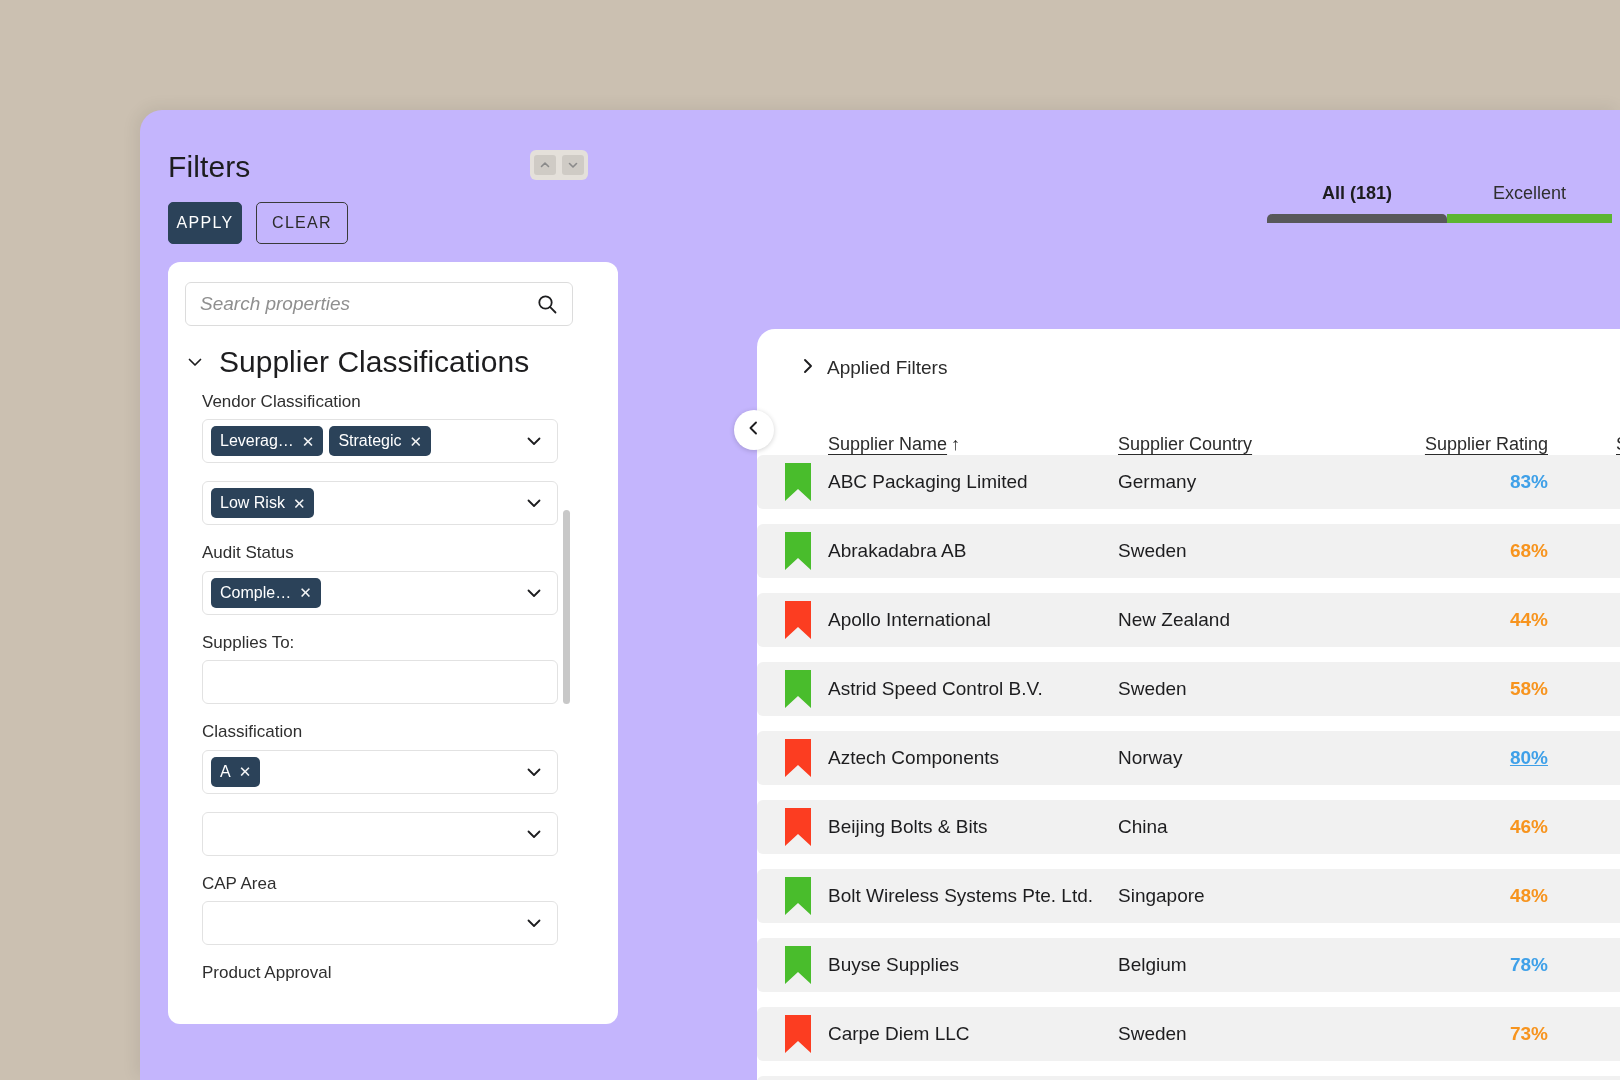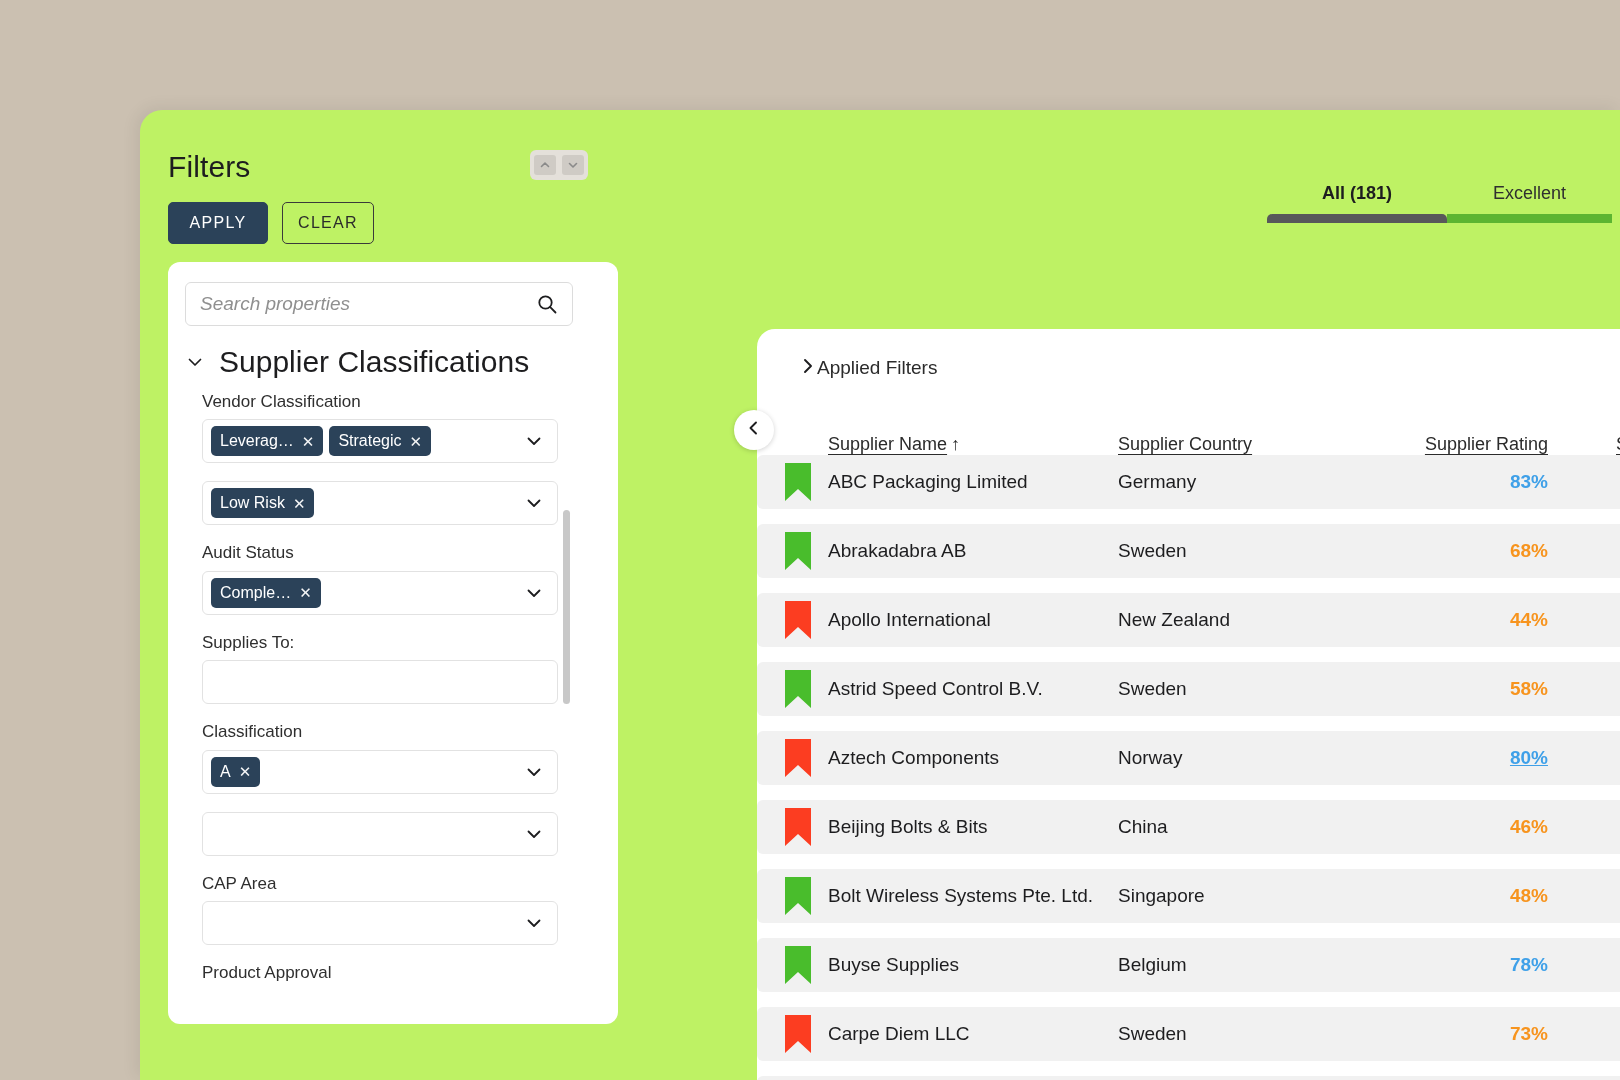--- a/index.html
+++ b/index.html
@@ -10,21 +10,21 @@
     font-family: "Liberation Sans", sans-serif;
     background: #cbc0b1;
   }
   #root { position: relative; width: 1620px; height: 1080px; }
 
   
   .app-card {
     position: absolute;
     left: 140px; top: 110px;
     width: 1480px; height: 970px;
-    background: #bef264;
+    background: #c4b5fd;
     border-top-left-radius: 22px;
     box-shadow: -4px -3px 16px rgba(0,0,0,0.07);
   }
 
   
   .filters-title {
     position: absolute; left: 28px; top: 40px;
     font-size: 30px; color: #1d1d1f; font-weight: 400;
     letter-spacing: .1px;
   }
@@ -44,21 +44,21 @@
   .toggle-btn svg { display:block; }
 
   .btn-row { position: absolute; left: 28px; top: 92px; display: flex; gap: 14px; }
   .btn {
     height: 42px; border-radius: 5px;
     display: flex; align-items: center; justify-content: center;
     font-size: 16px; letter-spacing: 1.3px; cursor: pointer;
     font-family: "Liberation Sans", sans-serif;
   }
   .btn-apply {
-    width: 100px; background: #2b4259; color: #ffffff; border: 1px solid #2b4259;
+    width: 74px; background: #2b4259; color: #ffffff; border: 1px solid #2b4259;
   }
   .btn-clear {
     width: 92px; background: transparent; color: #2b2b2b; border: 1px solid #3a3a3a;
   }
 
   
   .filter-card {
     position: absolute;
     left: 28px; top: 152px;
     width: 450px; height: 762px;
@@ -132,21 +132,21 @@
   .collapse-handle {
     position: absolute; left: -23px; top: 81px;
     width: 40px; height: 40px; border-radius: 50%;
     background: #ffffff; box-shadow: 0 1px 5px rgba(0,0,0,0.18);
     display: flex; align-items: center; justify-content: center;
     cursor: pointer; z-index: 6;
   }
 
   .applied-filters {
     position: absolute; left: 42px; top: 28px;
-    display: flex; align-items: center; gap: 0; cursor: pointer;
+    display: flex; align-items: center; gap: 10px; cursor: pointer;
   }
   .applied-filters .label { font-size: 19px; color: #2b2b2b; }
 
   
   .tabs {
     position: absolute;
     left: 1275px; top: 183px;
     width: 345px; height: 36px;
     display: flex; align-items: flex-start;
   }

